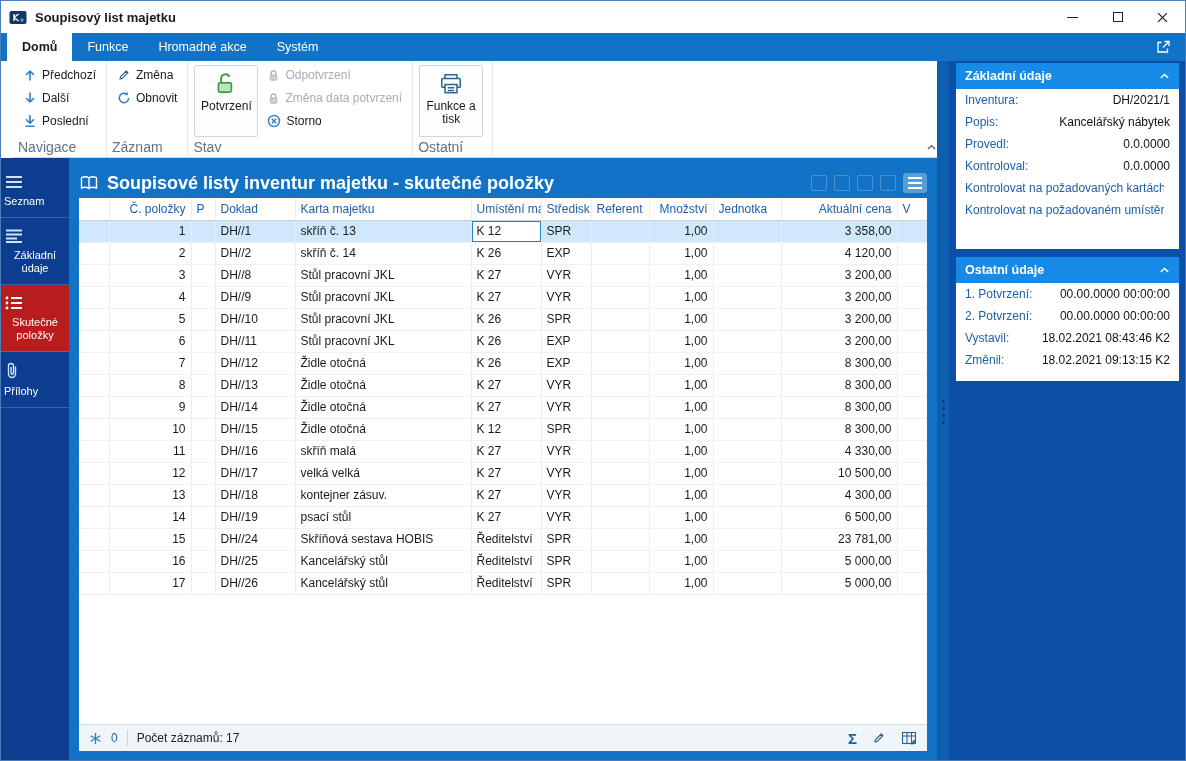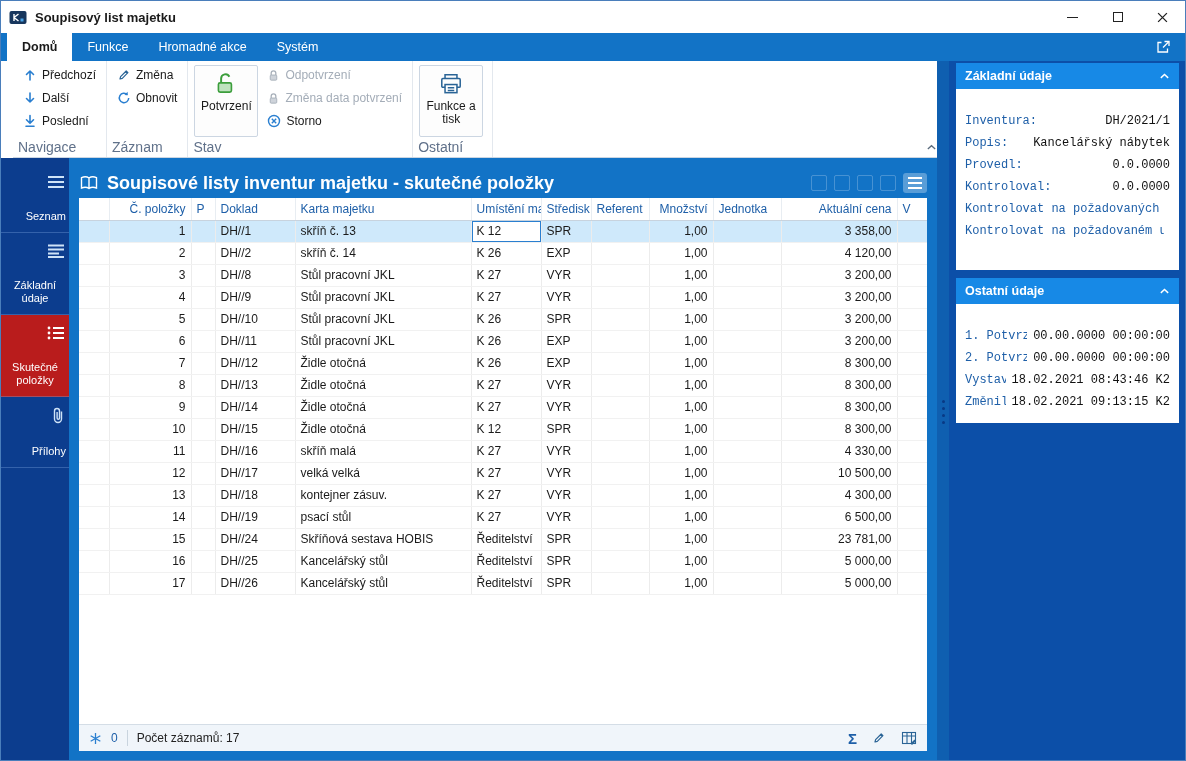--- a/index.html
+++ b/index.html
@@ -30,21 +30,21 @@
   .rgroup-label { height:17px; font-size:14px; color:#60718a; line-height:15px; }
   .sbtn { display:flex; align-items:center; gap:5px; font-size:12px; padding:4px 5px; white-space:nowrap; cursor:default; }
   .sbtn.disabled { color:#a4adb8; }
   .bbtn { width:64px; border:1px solid #ccd6e2; background:#fdfdfd; border-radius:2px; display:flex; flex-direction:column; align-items:center; padding-top:5px; gap:3px; font-size:12px; text-align:center; margin:1px 4px 1px 1px; min-height:72px; cursor:default; }
   .bbtn .blabel { line-height:13px; }
   .ic { display:inline-flex; align-items:center; justify-content:center; }
   .ribbon-collapse { position:absolute; right:10px; bottom:3px; width:16px; height:14px; display:flex; align-items:center; justify-content:center; }
 
   
   .sidebar { position:absolute; top:157px; left:0; width:68px; height:604px; background:#0c3d8e; padding-top:6px; }
-  .side-item { display:flex; flex-direction:column; align-items:flex-end; gap:20px; padding:10px 3px 9px 3px; color:#fff; font-size:11px; line-height:13px; text-align:center; border-bottom:1px solid rgba(130,170,225,.35); cursor:default; }
+  .side-item { display:flex; flex-direction:column; align-items:flex-start; gap:5px; padding:10px 3px 9px 3px; color:#fff; font-size:11px; line-height:13px; text-align:center; border-bottom:1px solid rgba(130,170,225,.35); cursor:default; }
   .side-item .side-icon { color:#cfe3f7; display:flex; }
   .side-item.active { background:#b91c1c; }
   .side-item.active .side-icon { color:#fff; }
 
   
   .mainbg { position:absolute; top:157px; left:68px; width:868px; height:604px; background:#1273c6; }
   .panel-header { position:absolute; left:10px; top:11px; width:848px; height:28px; display:flex; align-items:center; color:#fff; }
   .panel-title { font-size:18px; font-weight:bold; margin-left:8px; }
   .ph-right { margin-left:auto; display:flex; align-items:center; gap:7px; }
   .ghost { width:16px; height:16px; border:1px solid rgba(255,255,255,.5); border-radius:2px; opacity:.45; }
@@ -69,21 +69,21 @@
   
   .splitter { position:absolute; left:936px; top:60px; width:12px; height:701px; background:#0f5fb0; display:flex; align-items:center; justify-content:center; cursor:col-resize; }
   .split-dots { display:flex; flex-direction:column; gap:4px; }
   .split-dots i { width:3px; height:3px; border-radius:50%; background:#083a85; display:block; }
 
   
   .rightpanel { position:absolute; left:948px; top:60px; width:238px; height:701px; background:#0c4fa8; padding:2px 8px 0 7px; }
   .card { background:#fff; margin-bottom:8px; }
   .card-header { height:26px; background:#1789e6; color:#fff; display:flex; align-items:center; padding:0 9px; font-size:12.5px; font-weight:bold; }
   .card-header .chev { margin-left:auto; display:flex; }
-  .card-body { padding:21px 0 10px 0;font-family:Liberation Mono, monospace; }
+  .card-body { padding:0 0 10px 0; }
   .card-body.pad-extra { padding-bottom:28px; }
   .field-row { display:flex; justify-content:space-between; padding:3px 9px; font-size:12px; line-height:16px; }
   .f-label { color:#1e5fa8; white-space:nowrap; overflow:hidden; }
   .f-value { color:#111; white-space:nowrap; margin-left:6px; }
 </style>
 </head>
 <body>
 
 <div class="window">
 

